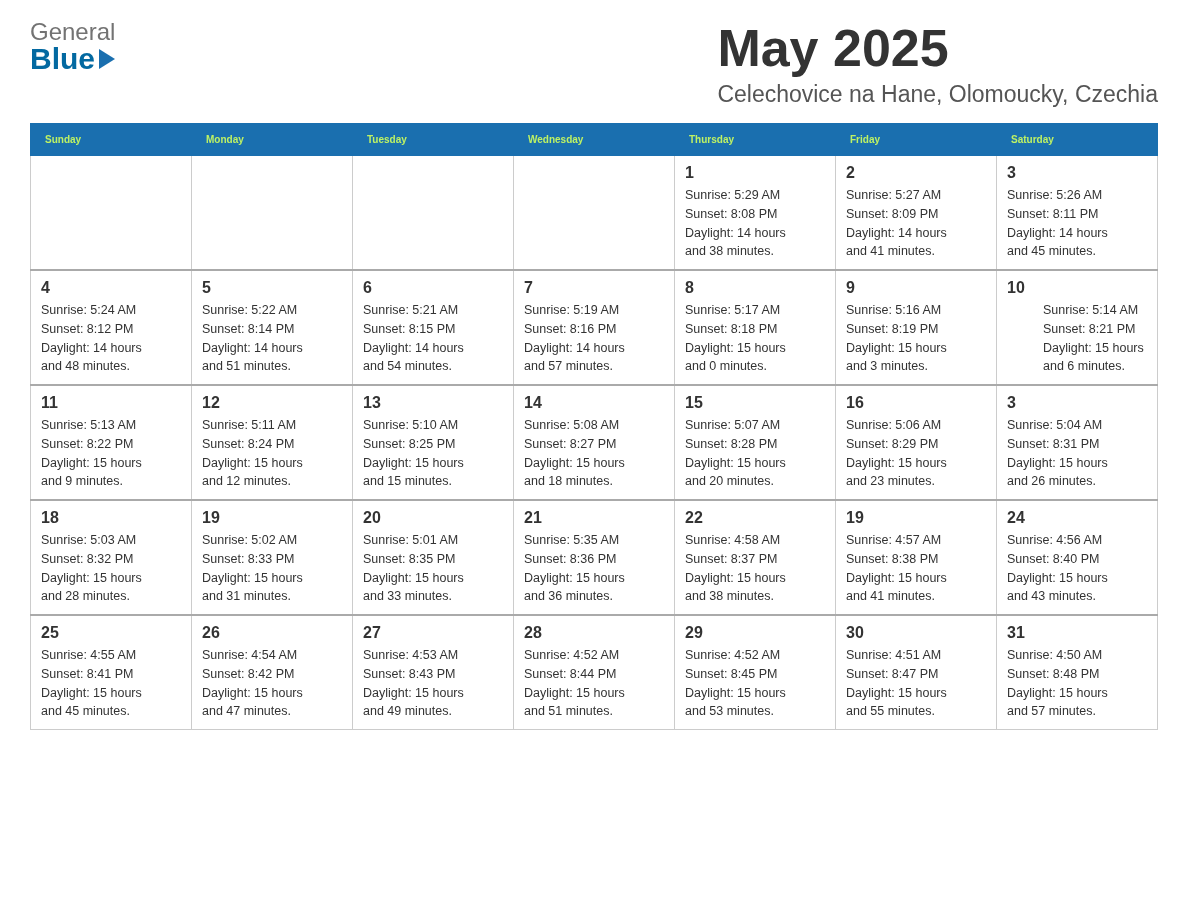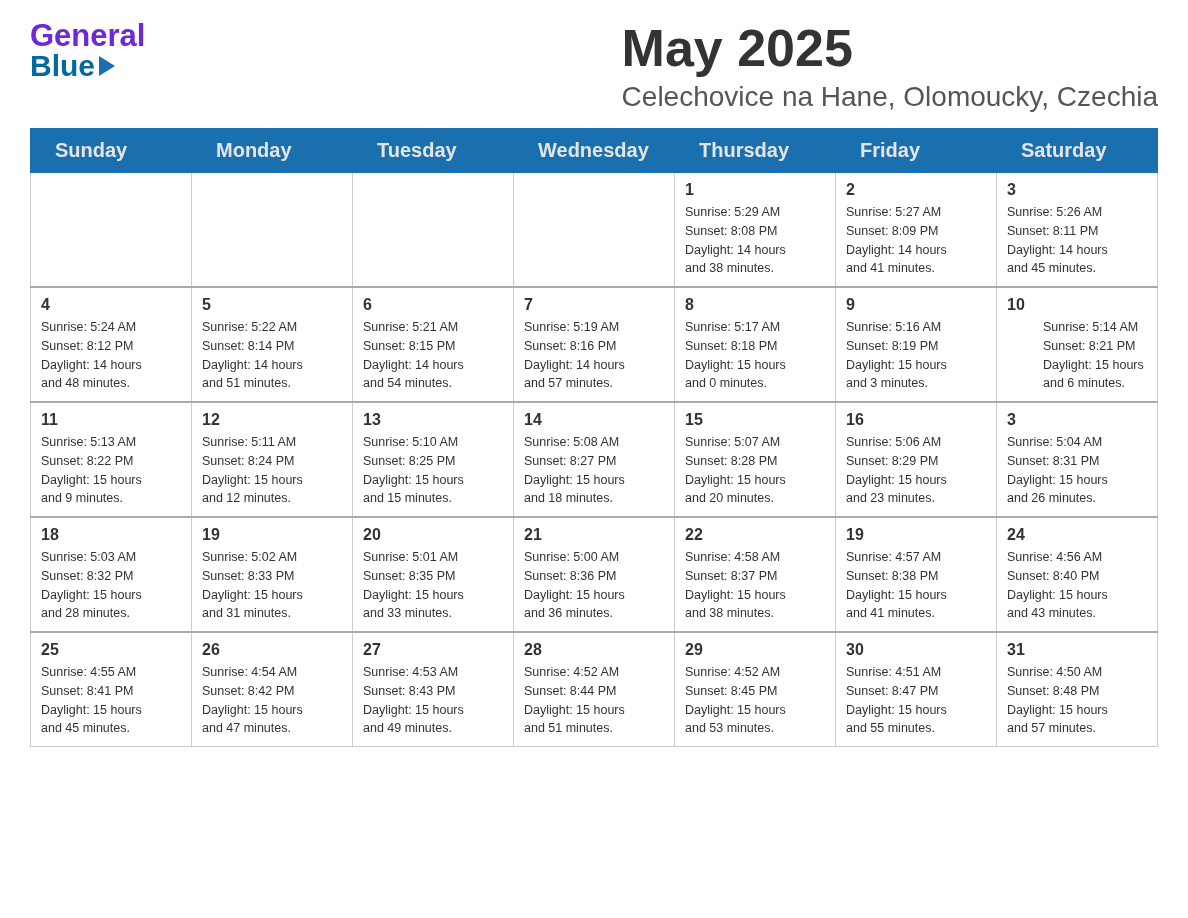--- a/index.html
+++ b/index.html
@@ -23,23 +23,23 @@
       font-weight: bold;
       color: #333;
       line-height: 1;
     }
     .logo-text-container {
       display: flex;
       flex-direction: column;
       align-items: flex-start;
     }
     .logo-general {
-      font-size: 31px;
-      font-weight: bold;
-      color: #6d28d9;
+      font-size: 24px;
+      font-weight: normal;
+      color: #737373;
       line-height: 1;
     }
     .logo-blue-row {
       display: flex;
       align-items: center;
     }
     .logo-blue-text {
       font-size: 30px;
       font-weight: bold;
       color: #0369a1;
@@ -56,35 +56,35 @@
     }
     .title-area {
     }
     .month-title {
       font-size: 52px;
       font-weight: bold;
       color: #333;
       line-height: 1.1;
     }
     .location {
-      font-size: 28px;
+      font-size: 23px;
       color: #555;
       margin-top: 4px;
     }
     .calendar {
       width: 100%;
       border-collapse: collapse;
       margin-top: 15px;
     }
     .calendar th {
       background-color: #1a6faf;
-      color: #e5e5e5;
+      color: #bef264;
       text-align: left;
-      padding: 10px 24px;
-      font-size: 20px;
+      padding: 10px 14px;
+      font-size: 10px;
       font-weight: bold;
       border: 1px solid #1a6faf;
     }
     .calendar td {
       border: 1px solid #ccc;
       vertical-align: top;
       padding: 8px 10px;
       width: calc(100% / 7);
       height: 110px;
     }
@@ -287,21 +287,21 @@
         </td>
         <td>
           <div class="day-number">20</div>
           <div class="day-info" style="white-space: pre-line;">Sunrise: 5:01 AM
 Sunset: 8:35 PM
 Daylight: 15 hours
 and 33 minutes.</div>
         </td>
         <td>
           <div class="day-number">21</div>
-          <div class="day-info" style="white-space: pre-line;">Sunrise: 5:00 AM
+          <div class="day-info" style="white-space: pre-line;">Sunrise: 5:35 AM
 Sunset: 8:36 PM
 Daylight: 15 hours
 and 36 minutes.</div>
         </td>
         <td>
           <div class="day-number">22</div>
           <div class="day-info" style="white-space: pre-line;">Sunrise: 4:58 AM
 Sunset: 8:37 PM
 Daylight: 15 hours
 and 38 minutes.</div>

